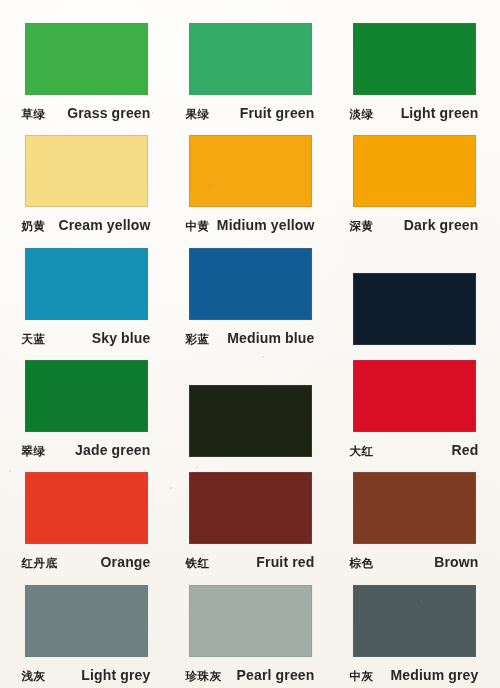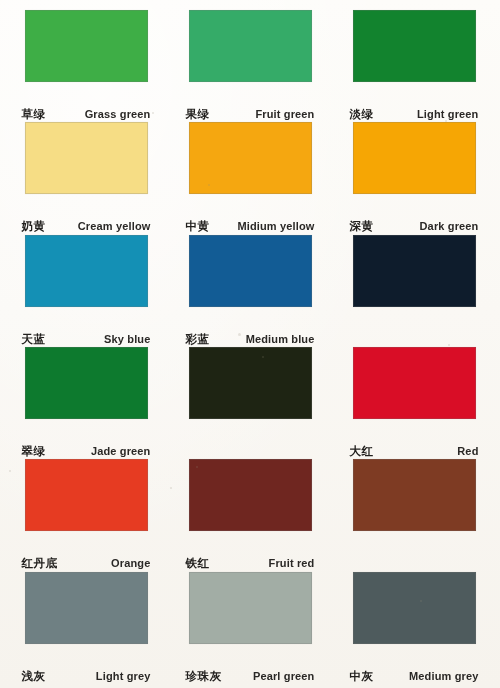--- a/index.html
+++ b/index.html
@@ -34,21 +34,21 @@
     width: 500px;
     height: 688px;
     box-sizing: border-box;
     padding: 8px 4px 6px 4px;
   }
   .swatch-cell {
     position: relative;
     display: flex;
     flex-direction: column;
     align-items: center;
-    justify-content: space-between;
+    justify-content: flex-end;
     box-sizing: border-box;
     padding: 0 6px;
   }
   .swatch-chip {
     width: 123px;
     height: 72px;
     box-sizing: border-box;
     border: 0.5px solid rgba(120,120,120,0.25);
     box-shadow: 0 0 1px rgba(0,0,0,0.10);
     margin-top: 2px;
@@ -67,21 +67,21 @@
     font-family: "DejaVu Sans", "Liberation Sans", sans-serif;
     font-size: 11.5px;
     font-weight: 700;
     color: #22201e;
     letter-spacing: 0.6px;
     white-space: nowrap;
     line-height: 1;
   }
   .label-en {
     font-family: "Liberation Sans", "DejaVu Sans", sans-serif;
-    font-size: 11px;
+    font-size: 14px;
     font-weight: 700;
     color: #2a2826;
     letter-spacing: 0.15px;
     white-space: nowrap;
     line-height: 1;
   }
   
   .speck {
     position: absolute;
     background: rgba(150,140,125,0.22);
@@ -181,20 +181,24 @@
     </div>
     <div class="swatch-cell">
       <div class="swatch-chip" style="background-color: rgb(111, 38, 32);"></div>
       <div class="swatch-labels">
         <span class="label-cn">铁红</span>
         <span class="label-en">Fruit red</span>
       </div>
     </div>
     <div class="swatch-cell">
       <div class="swatch-chip" style="background-color: rgb(126, 59, 35);"></div>
+      <div class="swatch-labels">
+        <span class="label-cn">棕色</span>
+        <span class="label-en">Brown</span>
+      </div>
     </div>
     <div class="swatch-cell">
       <div class="swatch-chip" style="background-color: rgb(111, 128, 131);"></div>
       <div class="swatch-labels">
         <span class="label-cn">浅灰</span>
         <span class="label-en">Light grey</span>
       </div>
     </div>
     <div class="swatch-cell">
       <div class="swatch-chip" style="background-color: rgb(162, 173, 165);"></div>

